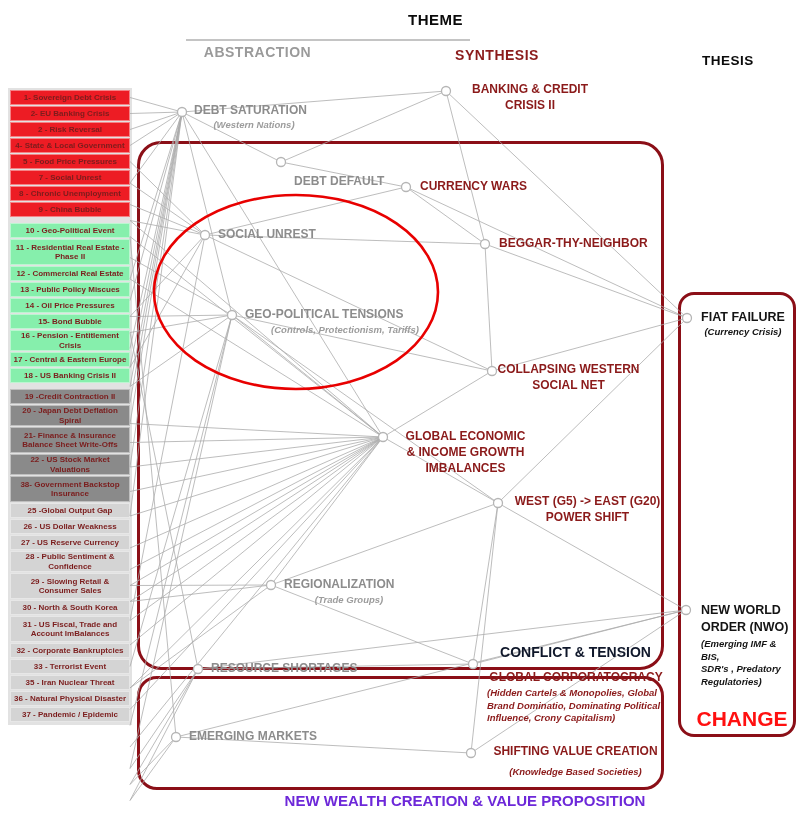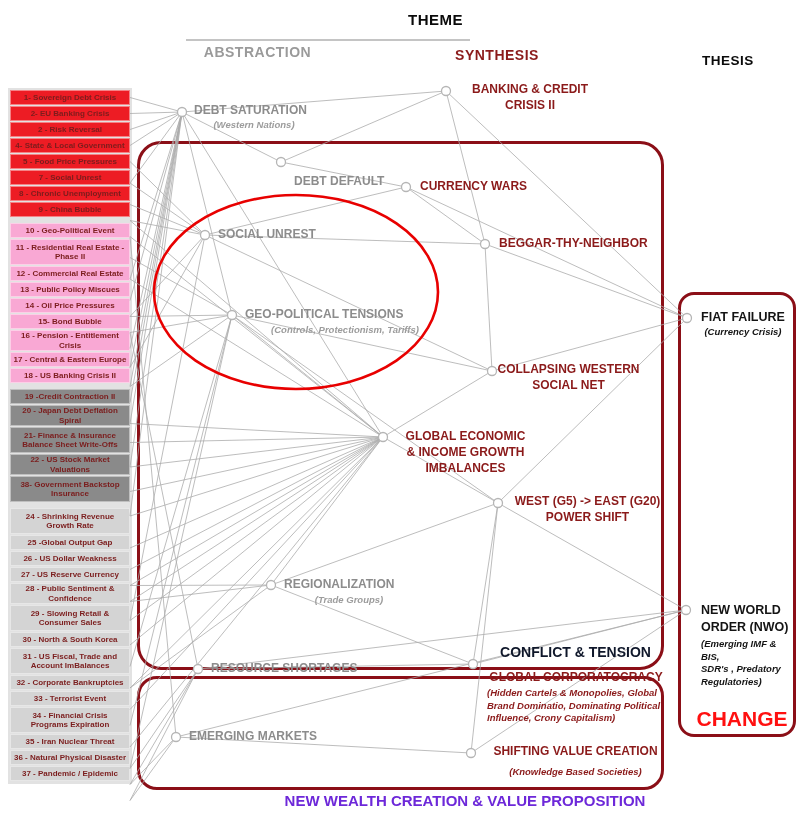--- a/index.html
+++ b/index.html
@@ -5,21 +5,21 @@
   html,body{margin:0;padding:0;background:#fff}
   #stage{position:relative;width:800px;height:813px;background:#fff;
          font-family:"Liberation Sans",sans-serif;overflow:hidden}
   #legend{position:absolute;left:8px;top:88px;width:124px;background:#E2E2E2;
           padding:2px;box-sizing:border-box}
   .li{box-sizing:border-box;width:100%;display:flex;align-items:center;justify-content:center;
       text-align:center;font-size:8px;font-weight:bold;line-height:9.5px;min-height:15px;
       margin-bottom:1px;padding:0 2px;color:#7B1D1D;border:1px solid rgba(255,255,255,.45)}
   .li.two{min-height:26px}
   .g-red{background:#ED1C24}
-  .g-orange{background:#f9a8d4}
+  .g-orange{background:#86efac}
   .g-dgray{background:#8A8A8A}
   .g-lgray{background:#D4D4D4}
   .gap{margin-top:6px}
   .box{position:absolute;border:3px solid #8B0F17;border-radius:22px;box-sizing:border-box}
   .rule{position:absolute;background:#C4C4C4}
   #wires{position:absolute;left:0;top:0;pointer-events:none}
   .lbl{position:absolute;font-weight:bold;white-space:pre-line;line-height:1.32}
   .c{text-align:center}.l{text-align:left}
   .s-h1{font-size:15px;color:#0A0A0A;letter-spacing:.5px}
   .s-grayh{font-size:14px;color:#9A9A9A;letter-spacing:.5px}
@@ -61,31 +61,29 @@
       <div class="li g-orange">14 - Oil Price Pressures</div>
       <div class="li g-orange">15- Bond Bubble</div>
       <div class="li g-orange">16 - Pension - Entitlement Crisis</div>
       <div class="li g-orange">17 - Central &amp; Eastern Europe</div>
       <div class="li g-orange">18 - US Banking Crisis II</div>
       <div class="li g-dgray gap">19 -Credit Contraction II</div>
       <div class="li g-dgray">20 - Japan Debt Deflation Spiral</div>
       <div class="li g-dgray two">21- Finance &amp; Insurance Balance Sheet Write-Offs</div>
       <div class="li g-dgray">22 - US Stock Market Valuations</div>
       <div class="li g-dgray two">38- Government Backstop Insurance</div>
-      <div class="li g-lgray two gap">24 - Shrinking Revenue Growth Rate</div>
       <div class="li g-lgray">25 -Global Output Gap</div>
       <div class="li g-lgray">26 - US Dollar Weakness</div>
       <div class="li g-lgray">27 - US Reserve Currency</div>
       <div class="li g-lgray">28 - Public Sentiment &amp; Confidence</div>
       <div class="li g-lgray two">29 - Slowing Retail &amp; Consumer Sales</div>
       <div class="li g-lgray">30 - North &amp; South Korea</div>
       <div class="li g-lgray two">31 - US Fiscal, Trade and Account ImBalances</div>
       <div class="li g-lgray">32 - Corporate Bankruptcies</div>
       <div class="li g-lgray">33 - Terrorist Event</div>
-      <div class="li g-lgray two">34 - Financial Crisis Programs Expiration</div>
       <div class="li g-lgray">35 - Iran Nuclear Threat</div>
       <div class="li g-lgray">36 - Natural Physical Disaster</div>
       <div class="li g-lgray">37 - Pandemic / Epidemic</div>
     </div>
   <svg id="wires" width="800" height="813">
       <line x1="130" y1="97.5" x2="182" y2="112" stroke="#ACACAC" stroke-width="0.8"></line>
       <line x1="130" y1="113.5" x2="182" y2="112" stroke="#ACACAC" stroke-width="0.8"></line>
       <line x1="130" y1="129.5" x2="182" y2="112" stroke="#ACACAC" stroke-width="0.8"></line>
       <line x1="130" y1="145.5" x2="182" y2="112" stroke="#ACACAC" stroke-width="0.8"></line>
       <line x1="130" y1="161.5" x2="205" y2="235" stroke="#ACACAC" stroke-width="0.8"></line>

